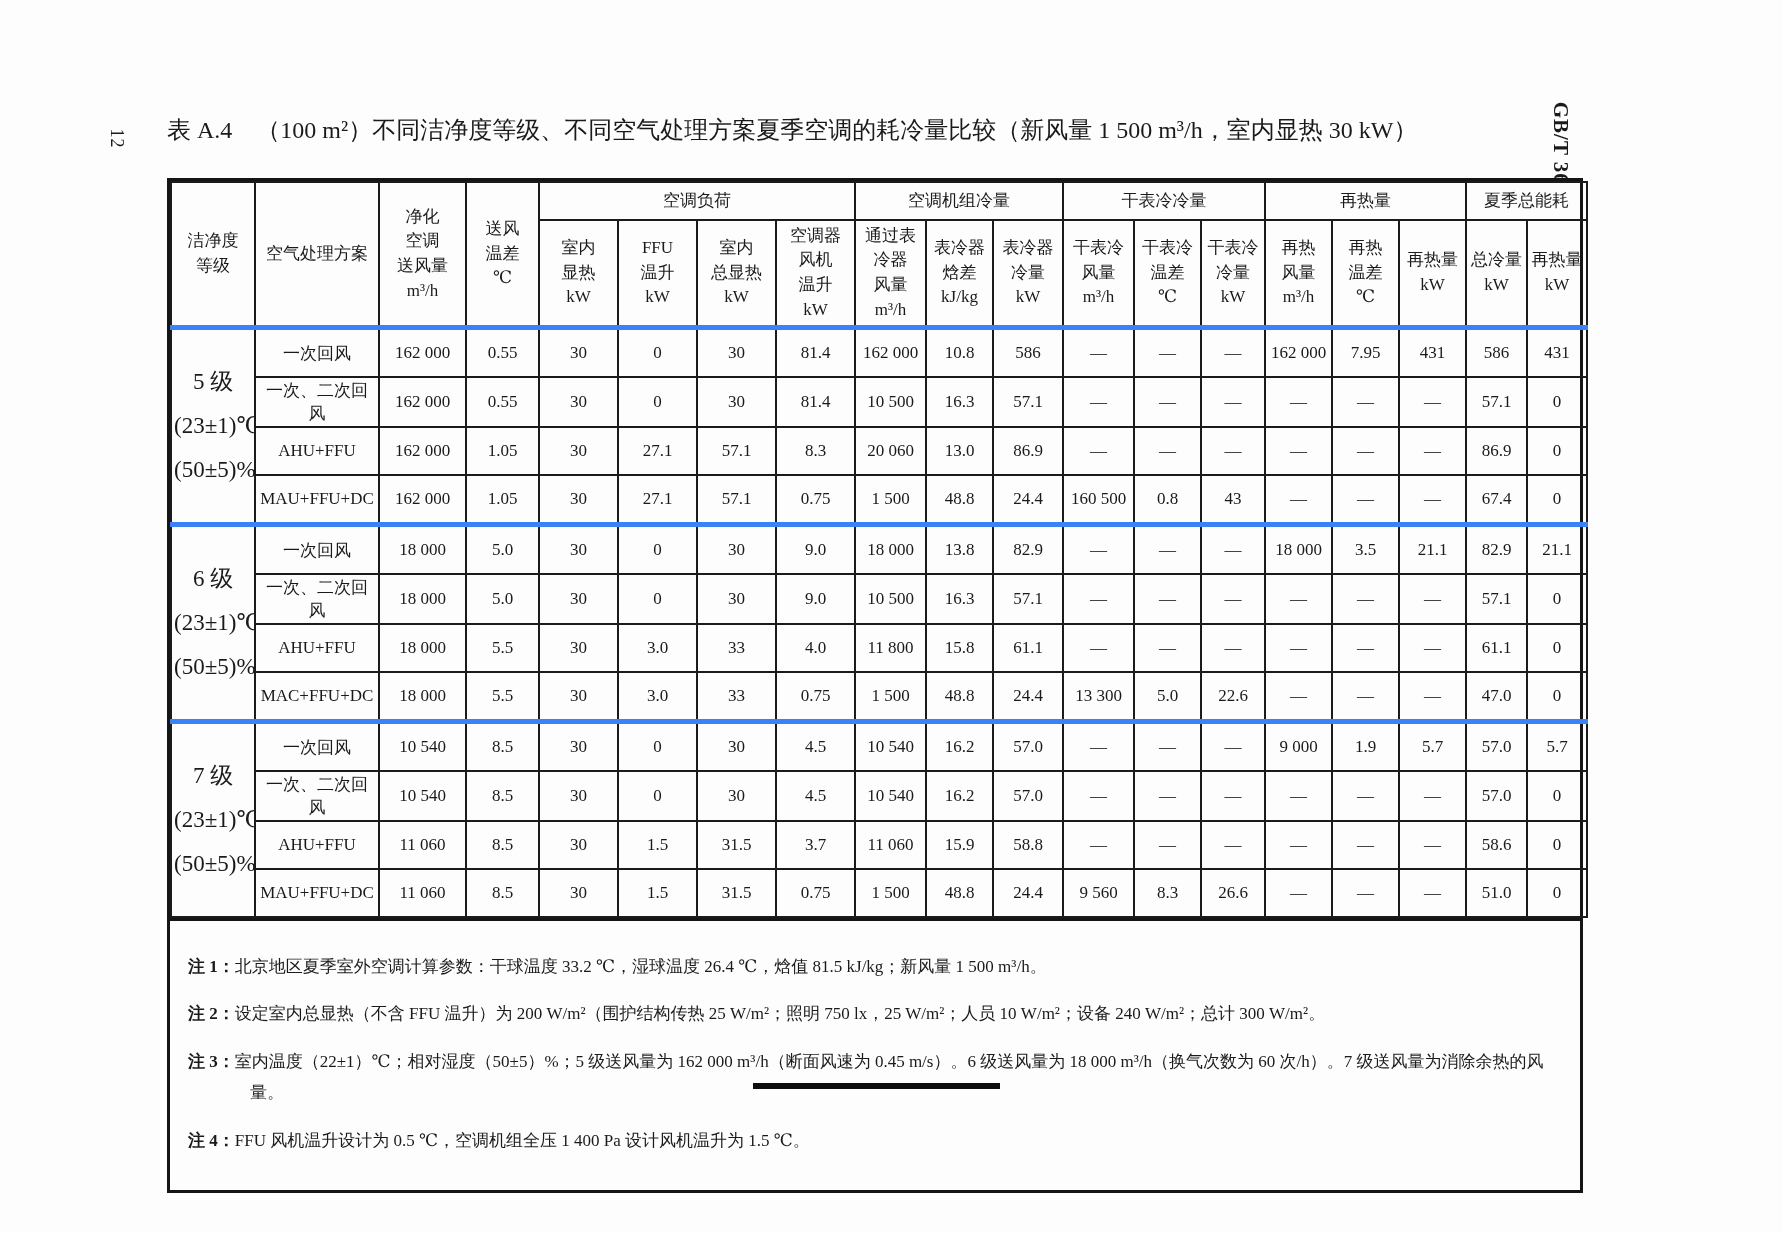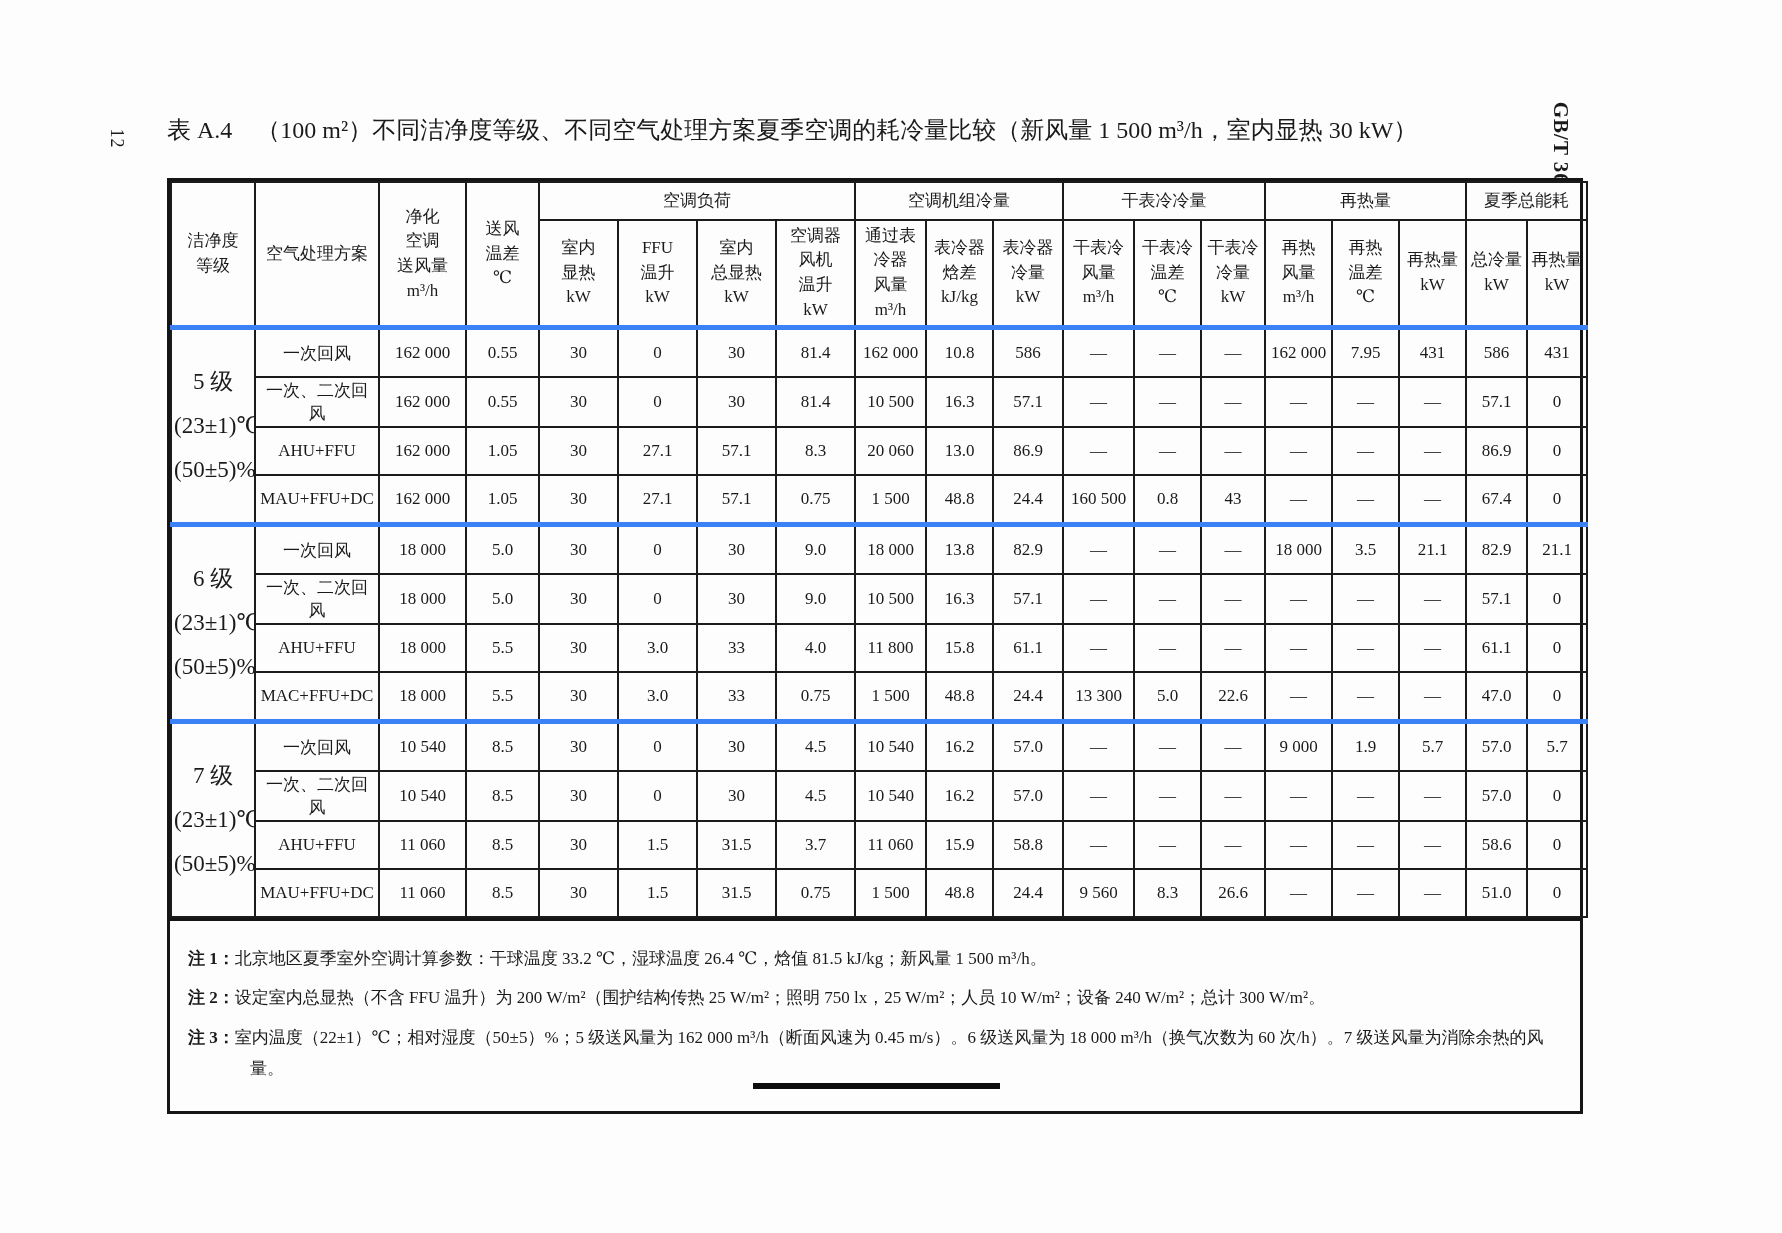--- a/index.html
+++ b/index.html
@@ -42,21 +42,21 @@
   thead{border-bottom:3px solid #151515;}
   tbody td{height:44px;}
   tbody td.group-label{white-space:pre-line;line-height:1.9;font-size:23px;}
   tbody tr.group-start td{border-top:5px solid #3b82f6;}
   .notes{
     border-top:3px solid #151515;
     padding:14px 10px 18px 18px;
     font-size:17px;line-height:1.85;
   }
   .note{
-    padding-left:62px;text-indent:-62px;margin:8px 0;
+    padding-left:62px;text-indent:-62px;margin:16px 0;
   }
   .note .note-label{font-weight:bold;}
   .end-marker{
     position:absolute;left:753px;top:1083px;width:247px;height:6px;
     background:#0d0d0d;
   }
   .scan-smudge{
     position:absolute;left:955px;top:490px;width:110px;height:110px;
     background:radial-gradient(circle,rgba(120,170,230,0.28),rgba(120,170,230,0) 70%);
     pointer-events:none;
@@ -407,16 +407,17 @@
           <td>—</td>
           <td>51.0</td>
           <td>0</td>
         </tr>
       </tbody>
   </table>
   <div class="notes">
       <div class="note"><span class="note-label">注 1：</span><span>北京地区夏季室外空调计算参数：干球温度 33.2 ℃，湿球温度 26.4 ℃，焓值 81.5 kJ/kg；新风量 1 500 m³/h。</span></div>
       <div class="note"><span class="note-label">注 2：</span><span>设定室内总显热（不含 FFU 温升）为 200 W/m²（围护结构传热 25 W/m²；照明 750 lx，25 W/m²；人员 10 W/m²；设备 240 W/m²；总计 300 W/m²。</span></div>
       <div class="note"><span class="note-label">注 3：</span><span>室内温度（22±1）℃；相对湿度（50±5）%；5 级送风量为 162 000 m³/h（断面风速为 0.45 m/s）。6 级送风量为 18 000 m³/h（换气次数为 60 次/h）。7 级送风量为消除余热的风量。</span></div>
+      <div class="note"><span class="note-label">注 4：</span><span>FFU 风机温升设计为 0.5 ℃，空调机组全压 1 400 Pa 设计风机温升为 1.5 ℃。</span></div>
     </div>
 </div>
 
 <div class="end-marker"></div>
 
 </body></html>

